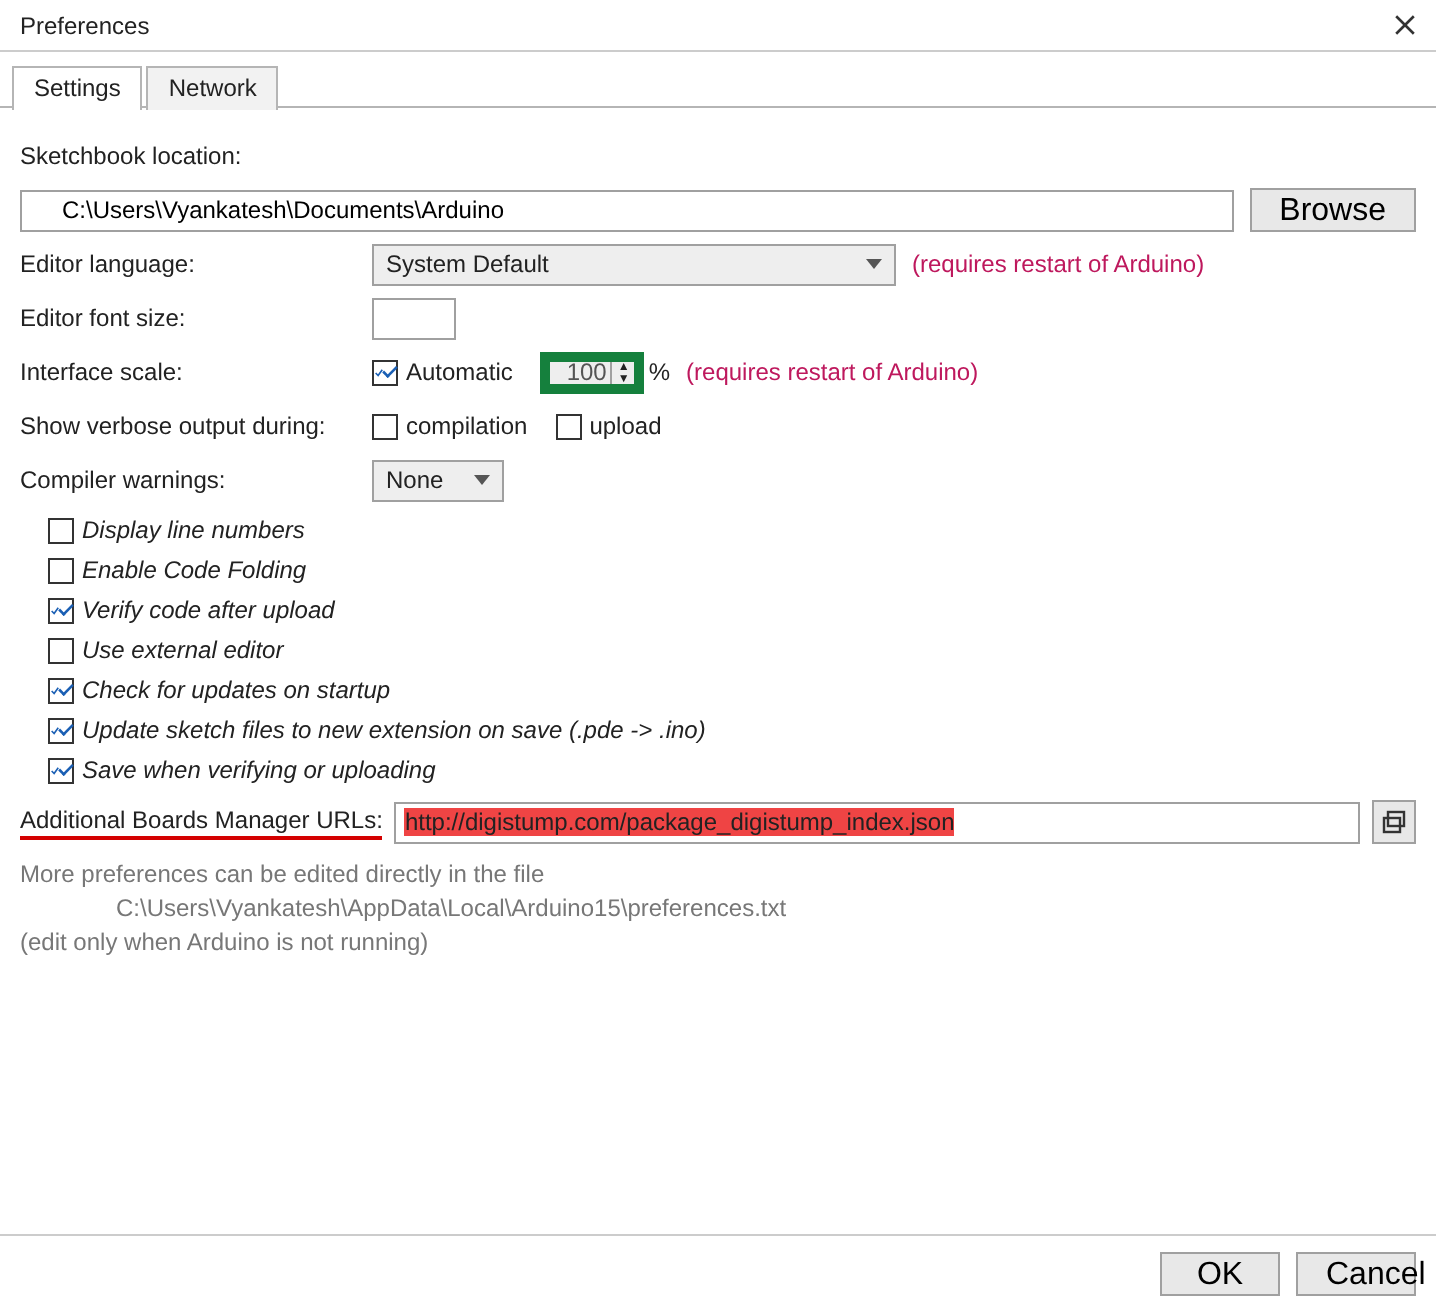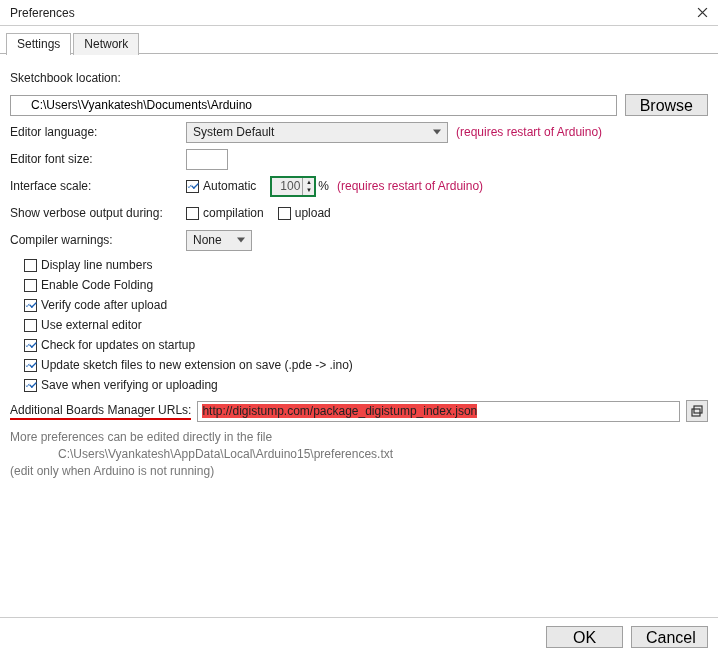--- a/index.html
+++ b/index.html
@@ -79,21 +79,21 @@
     display: inline-flex;
     align-items: center;
   }
   .select .arrow {
     position: absolute; right: 6px; top: 50%; transform: translateY(-50%);
     width: 0; height: 0; border-left: 4px solid transparent; border-right: 4px solid transparent;
     border-top: 5px solid #555;
   }
   .num-input { width: 34px; }
   .spinbox {
-    display:inline-flex; border:2px solid #15803d; height:21px; background:#eee;
+    display:inline-flex; border:5px solid #15803d; height:21px; background:#eee;
   }
   .spinbox input { width:30px; border:none; background:#eee; font-size:12px; padding:0 2px; text-align:right; }
   .spinbox .spinbtns { display:flex; flex-direction:column; border-left:1px solid #a0a0a0; width:12px; }
   .spinbox .spinbtns div { flex:1; display:flex; align-items:center; justify-content:center; font-size:6px; line-height:1; }
   .checkbox {
     width: 13px; height: 13px;
     border: 1px solid #333;
     display: inline-flex;
     align-items: center;
     justify-content: center;
@@ -106,21 +106,21 @@
     background: none;
     border-bottom: 2px solid #1a5fb4;
     border-right: 2px solid #1a5fb4;
     transform: rotate(45deg) translate(-1px, -1px) scale(0.65);
   }
   .checkbox.checked { position: relative; }
   .checkbox.checked svg { width: 11px; height: 11px; }
   .cb-label { display: inline-flex; align-items: center; margin-right: 14px; }
   .paren { color: #be185d; margin-left: 8px; }
   .opt-list { padding-left: 14px; }
-  .opt-list .cb-label { display:flex; margin-bottom:6px; }
+  .opt-list .cb-label { display:flex; margin-bottom:6px;font-style:italic; }
   .underline-red { border-bottom: 2px solid #d40000; }
   .urls-row {
     display:flex; align-items:center; gap:6px; margin-top:8px;
   }
   .urls-label { white-space: nowrap; padding-bottom:1px; }
   .urls-input {
     flex:1; border:1px solid #a0a0a0; height:21px; padding:2px 4px; background:#fff;
     display:flex; align-items:center; font-size:12px;
   }
   .hl-yellow { background: #ef4444; }
@@ -130,21 +130,21 @@
   }
   .icon-btn svg { width:14px; height:14px; }
   .gray { color:#777; }
   .footer {
     position:absolute; bottom:0; left:0; right:0;
     border-top:1px solid #ccc;
     padding:8px 10px 10px 10px;
     display:flex; justify-content:flex-end; gap:8px;
     background:#fff;
   }
-  .footer .btn { width:77px; }
+  .footer .btn { width:60px; }
 </style>
 </head>
 <body>
 
 <div class="titlebar">
   <div class="title">Preferences</div>
   <div class="close">
     <svg viewBox="0 0 10 10">
         <path d="M1 1 L9 9 M9 1 L1 9" stroke="#333" stroke-width="1.2" fill="none"></path>
       </svg>

